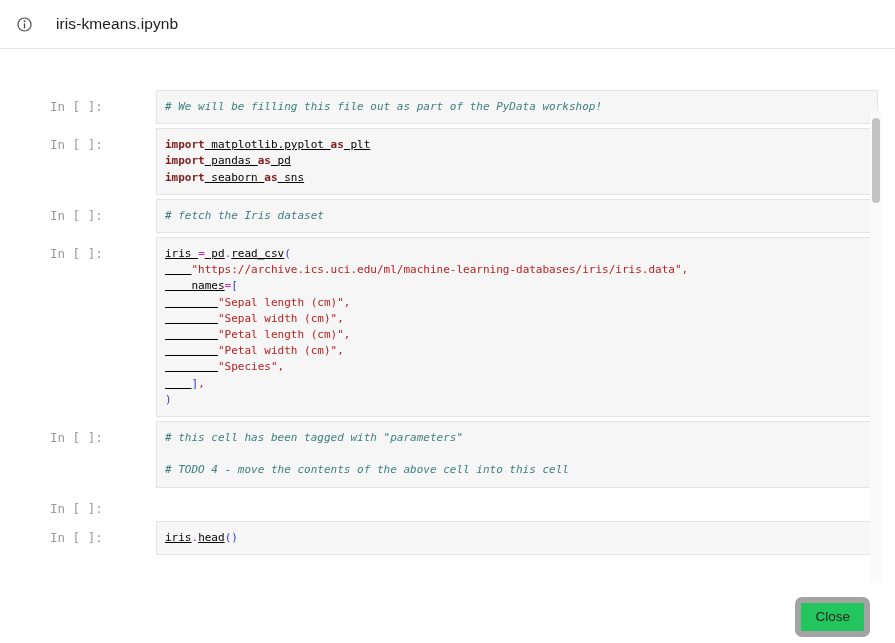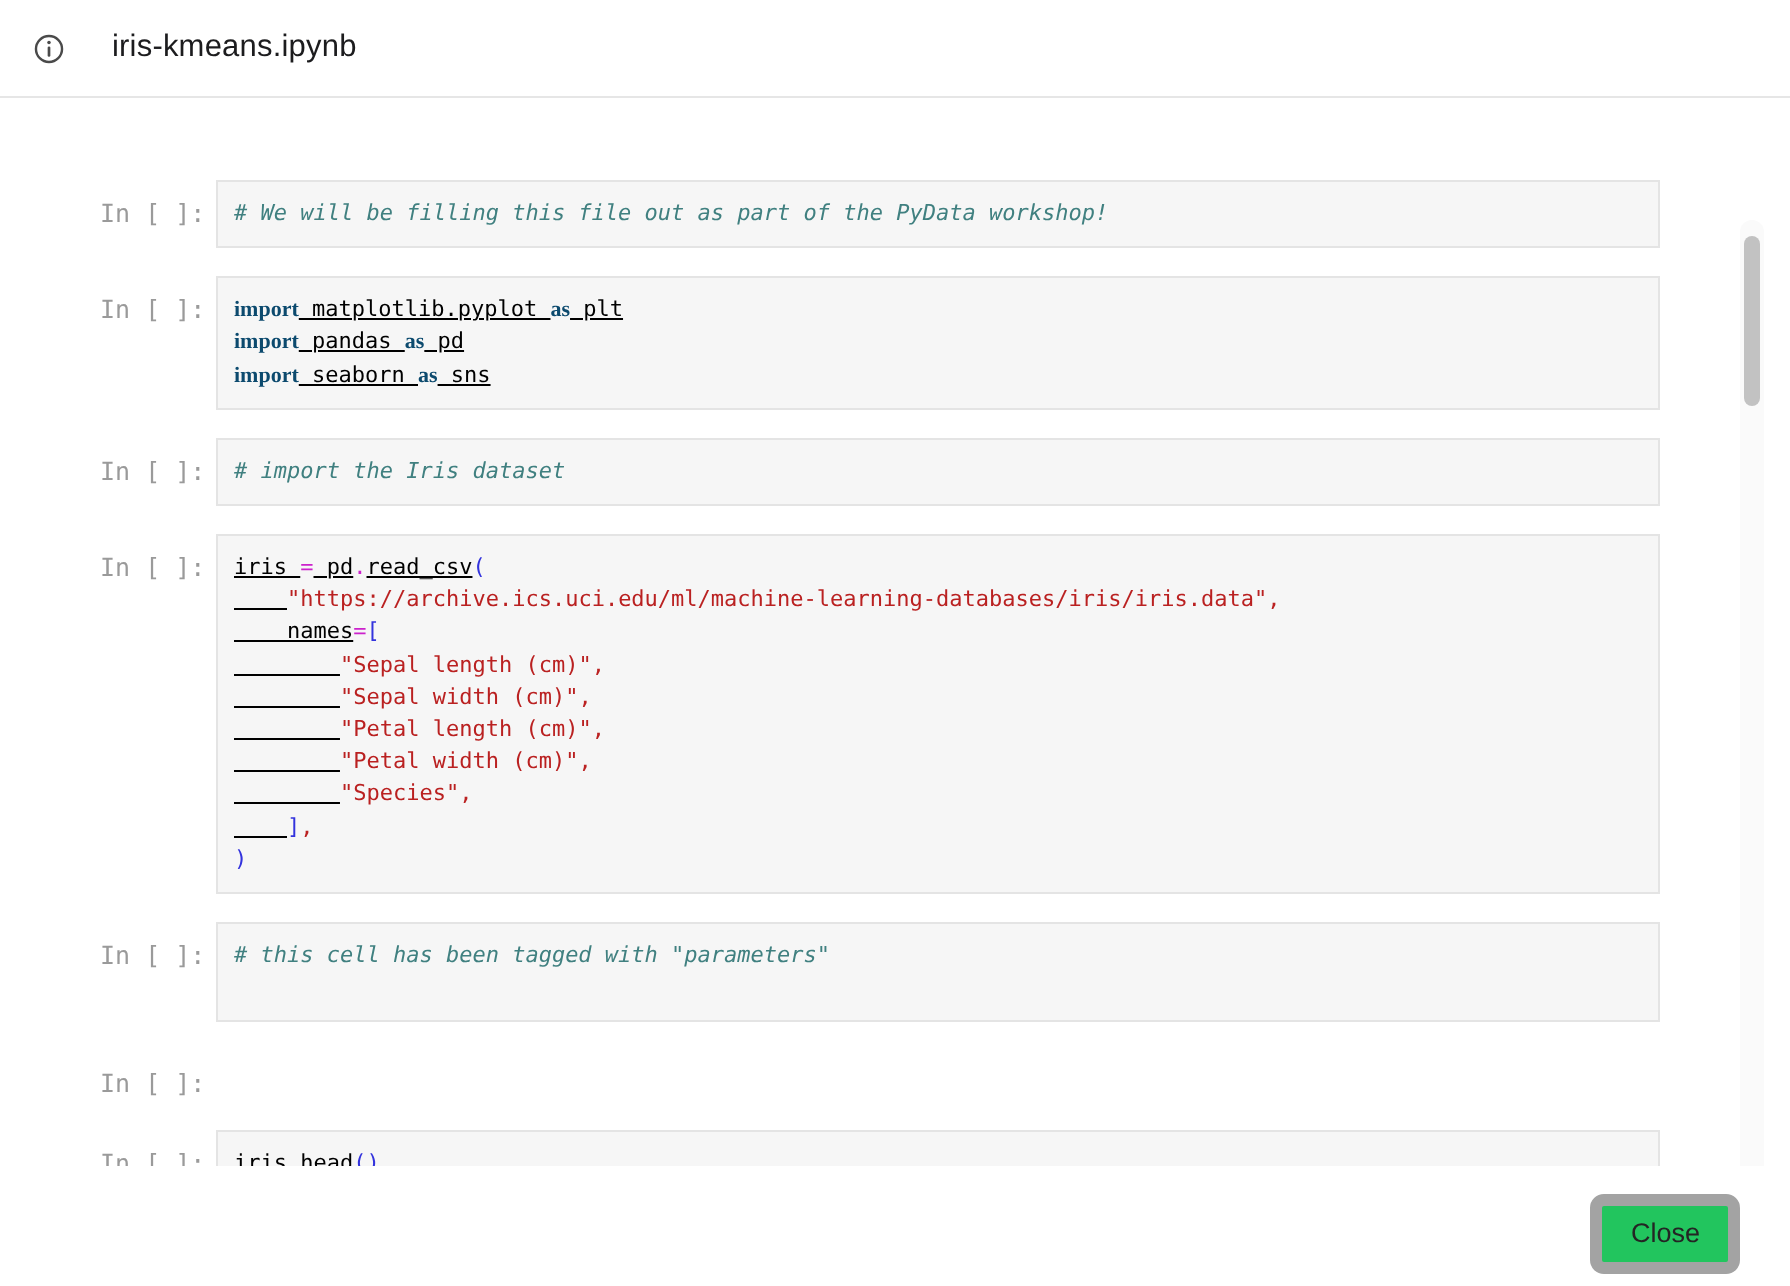--- a/index.html
+++ b/index.html
@@ -54,21 +54,22 @@
     position: absolute;
     top: 0;
     left: 0;
     width: 860px;
     padding-top: 40px;
   }
 
   .cell {
     display: flex;
     align-items: flex-start;
-    margin-bottom: 14px;
+    margin-bottom: 4px;
+    gap: 48px;
   }
   .prompt {
     width: 58px;
     flex: 0 0 58px;
     text-align: right;
     padding-right: 10px;
     box-sizing: border-box;
     margin-left: 50px;
     color: #9a9a9a;
     font-family: "DejaVu Sans Mono", monospace;
@@ -92,21 +93,21 @@
     white-space: pre;
     overflow: hidden;
   }
   .cell-input .line {
     white-space: pre;
     min-height: 16.2px;
   }
 
   
   .tok-comment { color: #408080; font-style: italic; }
-  .tok-keyword { color: #0c4a6e; font-weight: bold; font-family: Liberation Serif, serif; }
+  .tok-keyword { color: #7f1d1d; font-weight: bold; }
   .tok-string  { color: #ba2121; }
   .tok-eq      { color: #cc22cc; }
   .tok-punct   { color: #bb2222; }
   .tok-bracket { color: #3333dd; }
   .tok-dot     { color: #cc22cc; }
   .tok-plain   { color: #000000; text-decoration: underline; }
 
   
   .scrollbar-track {
     position: absolute;
@@ -169,29 +170,29 @@
       <div class="cell">
         <div class="prompt">In [ ]:</div>
         <div class="cell-input"><div class="line"><span class="tok-comment"># We will be filling this file out as part of the PyData workshop!</span></div></div>
       </div>
       <div class="cell">
         <div class="prompt">In [ ]:</div>
         <div class="cell-input"><div class="line"><span class="tok-keyword">import</span><span class="tok-plain"> matplotlib.pyplot </span><span class="tok-keyword">as</span><span class="tok-plain"> plt</span></div><div class="line"><span class="tok-keyword">import</span><span class="tok-plain"> pandas </span><span class="tok-keyword">as</span><span class="tok-plain"> pd</span></div><div class="line"><span class="tok-keyword">import</span><span class="tok-plain"> seaborn </span><span class="tok-keyword">as</span><span class="tok-plain"> sns</span></div></div>
       </div>
       <div class="cell">
         <div class="prompt">In [ ]:</div>
-        <div class="cell-input"><div class="line"><span class="tok-comment"># import the Iris dataset</span></div></div>
+        <div class="cell-input"><div class="line"><span class="tok-comment"># fetch the Iris dataset</span></div></div>
       </div>
       <div class="cell">
         <div class="prompt">In [ ]:</div>
         <div class="cell-input"><div class="line"><span class="tok-plain">iris </span><span class="tok-eq">=</span><span class="tok-plain"> pd</span><span class="tok-dot">.</span><span class="tok-plain">read_csv</span><span class="tok-bracket">(</span></div><div class="line"><span class="tok-plain">    </span><span class="tok-string">"https://archive.ics.uci.edu/ml/machine-learning-databases/iris/iris.data"</span><span class="tok-punct">,</span></div><div class="line"><span class="tok-plain">    names</span><span class="tok-eq">=</span><span class="tok-bracket">[</span></div><div class="line"><span class="tok-plain">        </span><span class="tok-string">"Sepal length (cm)"</span><span class="tok-punct">,</span></div><div class="line"><span class="tok-plain">        </span><span class="tok-string">"Sepal width (cm)"</span><span class="tok-punct">,</span></div><div class="line"><span class="tok-plain">        </span><span class="tok-string">"Petal length (cm)"</span><span class="tok-punct">,</span></div><div class="line"><span class="tok-plain">        </span><span class="tok-string">"Petal width (cm)"</span><span class="tok-punct">,</span></div><div class="line"><span class="tok-plain">        </span><span class="tok-string">"Species"</span><span class="tok-punct">,</span></div><div class="line"><span class="tok-plain">    </span><span class="tok-bracket">]</span><span class="tok-punct">,</span></div><div class="line"><span class="tok-bracket">)</span></div></div>
       </div>
       <div class="cell">
         <div class="prompt">In [ ]:</div>
-        <div class="cell-input"><div class="line"><span class="tok-comment"># this cell has been tagged with "parameters"</span></div><div class="line">&nbsp;</div></div>
+        <div class="cell-input"><div class="line"><span class="tok-comment"># this cell has been tagged with "parameters"</span></div><div class="line">&nbsp;</div><div class="line"><span class="tok-comment"># TODO 4 - move the contents of the above cell into this cell</span></div></div>
       </div>
       <div class="cell">
         <div class="prompt">In [ ]:</div>
       </div>
       <div class="cell">
         <div class="prompt">In [ ]:</div>
         <div class="cell-input"><div class="line"><span class="tok-plain">iris</span><span class="tok-dot">.</span><span class="tok-plain">head</span><span class="tok-bracket">()</span></div></div>
       </div>
     </div>
 

